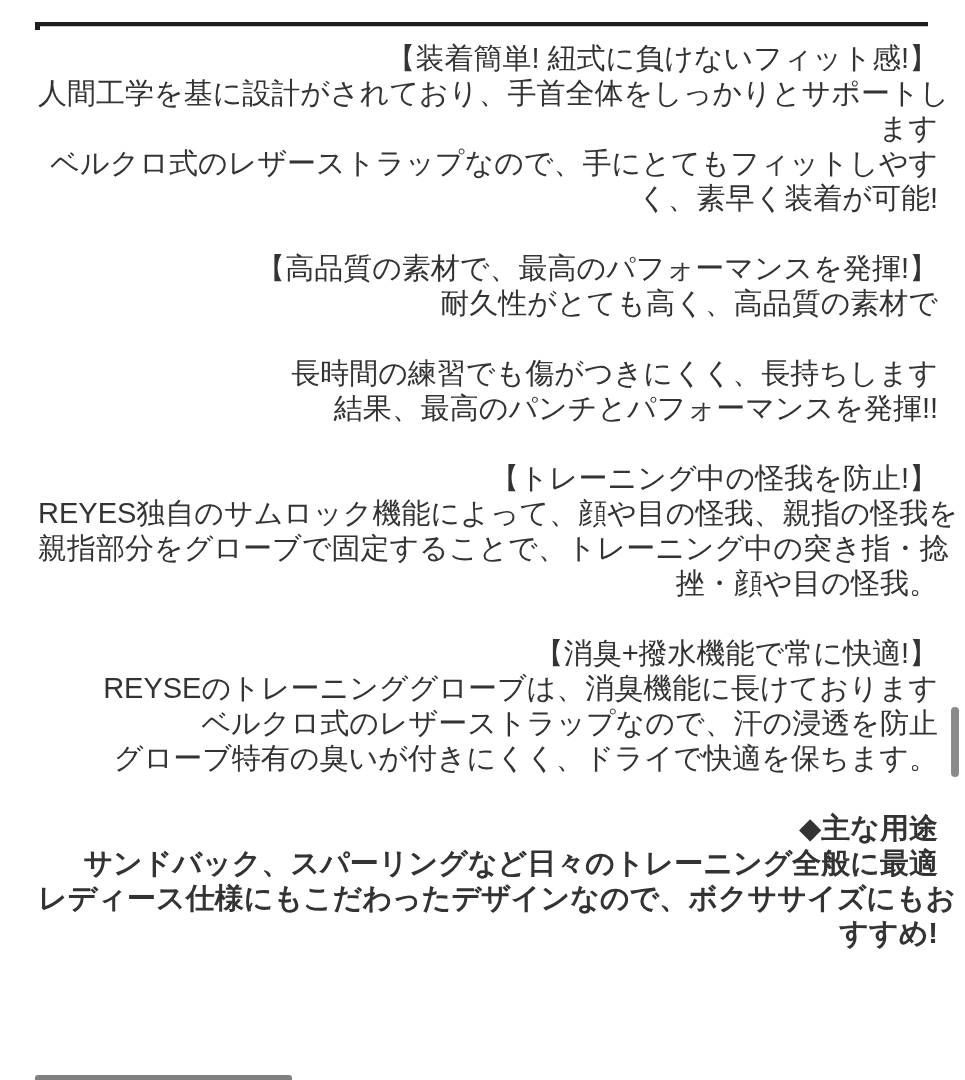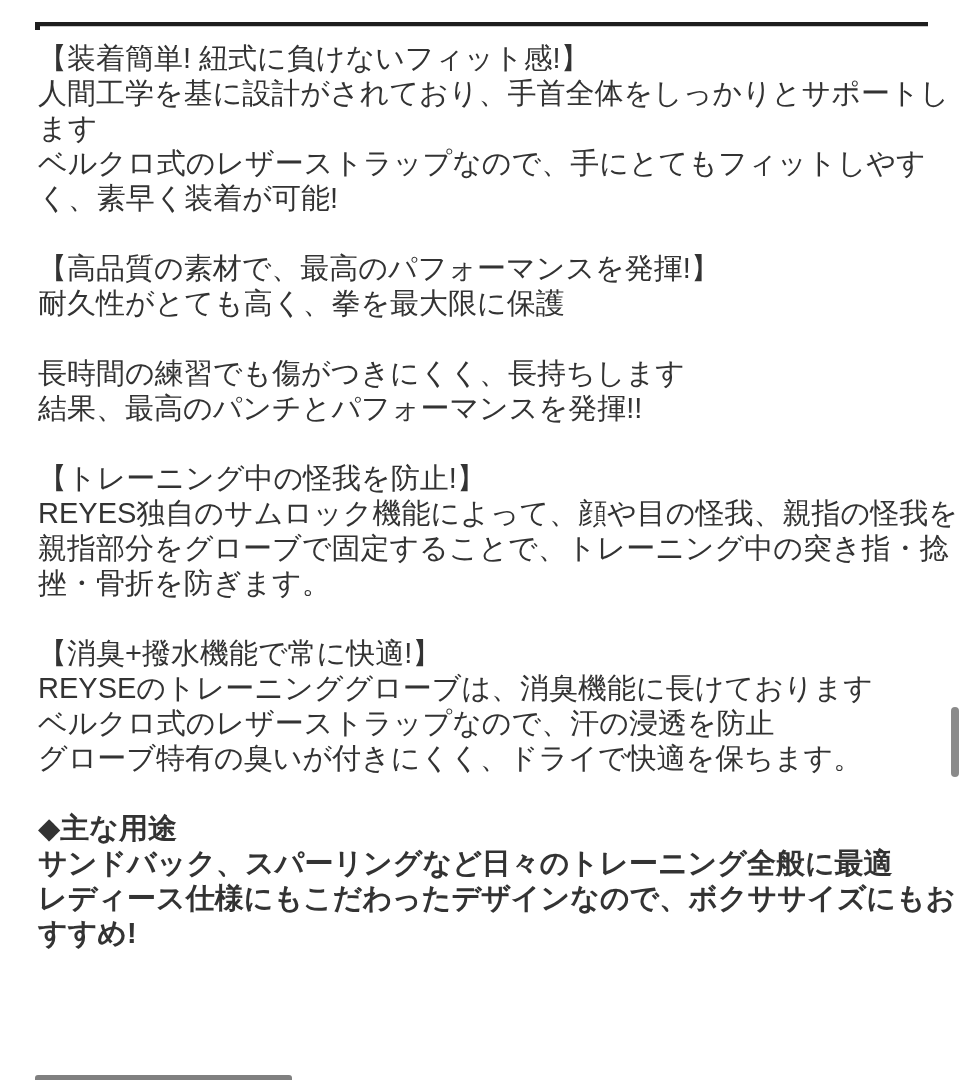--- a/index.html
+++ b/index.html
@@ -36,20 +36,21 @@
   .description {
     position: absolute;
     left: 38px;
     top: 41px;
     width: 900px;
     font-size: 29px;
     line-height: 35px;
     font-weight: 400;
     color: #333333;
     letter-spacing: 0px;
+    text-align: right;
   }
   .section {
     margin: 0 0 35px 0;
   }
   .section:last-child {
     margin-bottom: 0;
     font-weight: bold;
   }
   .line {
     height: 35px;
@@ -83,31 +84,31 @@
   <main class="description" id="sections-root">
       <div class="section">
         <div class="line">【装着簡単! 紐式に負けないフィット感!】</div>
         <div class="line">人間工学を基に設計がされており、手首全体をしっかりとサポートし</div>
         <div class="line">ます</div>
         <div class="line">ベルクロ式のレザーストラップなので、手にとてもフィットしやす</div>
         <div class="line">く、素早く装着が可能!</div>
       </div>
       <div class="section">
         <div class="line">【高品質の素材で、最高のパフォーマンスを発揮!】</div>
-        <div class="line">耐久性がとても高く、拳を最大限に保護</div>
+        <div class="line">耐久性がとても高く、高品質の素材で</div>
       </div>
       <div class="section">
         <div class="line">長時間の練習でも傷がつきにくく、長持ちします</div>
         <div class="line">結果、最高のパンチとパフォーマンスを発揮!!</div>
       </div>
       <div class="section">
         <div class="line">【トレーニング中の怪我を防止!】</div>
         <div class="line">REYES独自のサムロック機能によって、顔や目の怪我、親指の怪我を</div>
         <div class="line">親指部分をグローブで固定することで、トレーニング中の突き指・捻</div>
-        <div class="line">挫・骨折を防ぎます。</div>
+        <div class="line">挫・顔や目の怪我。</div>
       </div>
       <div class="section">
         <div class="line">【消臭+撥水機能で常に快適!】</div>
         <div class="line">REYSEのトレーニンググローブは、消臭機能に長けております</div>
         <div class="line">ベルクロ式のレザーストラップなので、汗の浸透を防止</div>
         <div class="line">グローブ特有の臭いが付きにくく、ドライで快適を保ちます。</div>
       </div>
       <div class="section">
         <div class="line">◆主な用途</div>
         <div class="line">サンドバック、スパーリングなど日々のトレーニング全般に最適</div>

